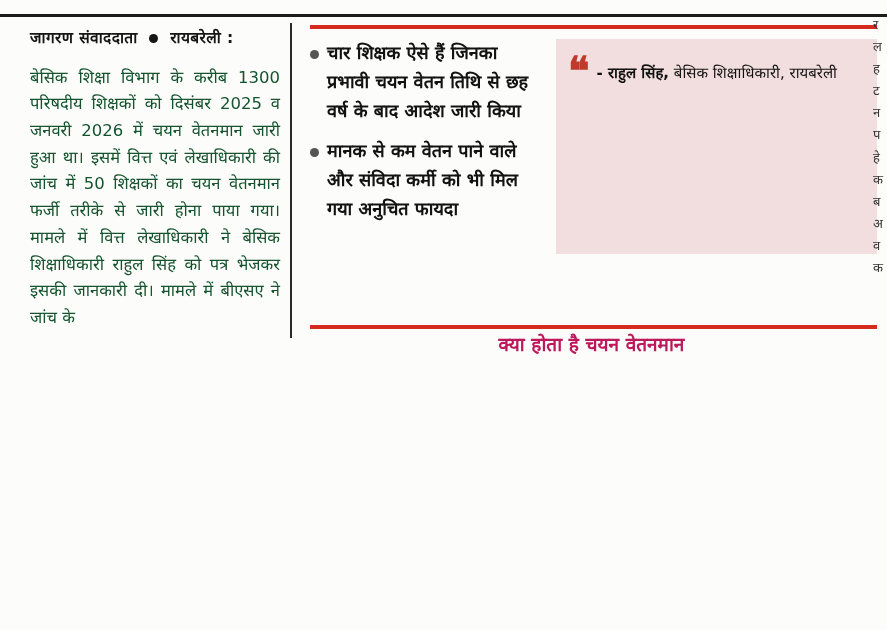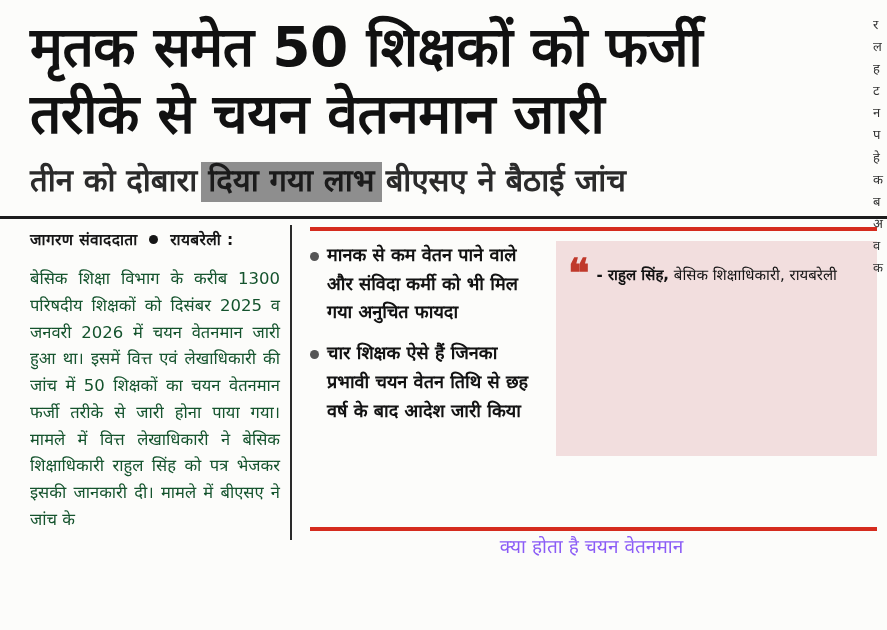--- a/index.html
+++ b/index.html
@@ -191,23 +191,23 @@
     bottom: 18px;
     height: 4px;
     background: #d52b1e;
   }
   .box-caption {
     position: absolute;
     left: 18px;
     right: 14px;
     bottom: -10px;
     font-family: "DejaVu Sans", sans-serif;
-    font-weight: normal;
+    font-weight: bold;
     font-size: 19px;
-    color: #8b5cf6;
+    color: #be185d;
     text-align: center;
     white-space: nowrap;
     overflow: hidden;
   }
 
   
   .edge-sliver {
     position: absolute;
     top: 0;
     right: 0;
@@ -221,30 +221,20 @@
     padding-top: 14px;
     box-sizing: border-box;
   }
   .edge-sliver div { white-space: nowrap; }
 </style>
 </head>
 <body>
 
 <div class="page">
 
-  <div class="headline-wrap">
-    <h1 class="headline">
-      <span class="l1">मृतक समेत 50 शिक्षकों को फर्जी</span>
-      <span class="l2">तरीके से चयन वेतनमान जारी</span>
-    </h1>
-
-    <div class="subhead">
-      <span>तीन को दोबारा</span><span class="hl">दिया गया लाभ</span><span>बीएसए ने बैठाई जांच</span>
-    </div>
-  </div>
 
   <div class="rule-main"></div>
 
   <div class="columns">
 
     <div class="col-text">
       <div class="byline">
         <span>जागरण संवाददाता</span>
         <span class="dot"></span>
         <span>रायबरेली :</span>
@@ -255,25 +245,25 @@
     <div class="col-divider"></div>
 
     <div class="col-box">
       <div class="box-top-rule"></div>
 
       <div class="box-inner">
 
         <div class="bullets">
           <div class="bullet">
             <span class="bdot"></span>
-            <span class="btext">मानक से कम वेतन पाने वाले और संविदा कर्मी को भी मिल गया अनुचित फायदा</span>
+            <span class="btext">चार शिक्षक ऐसे हैं जिनका प्रभावी चयन वेतन तिथि से छह वर्ष के बाद आदेश जारी किया</span>
           </div>
           <div class="bullet">
             <span class="bdot"></span>
-            <span class="btext">चार शिक्षक ऐसे हैं जिनका प्रभावी चयन वेतन तिथि से छह वर्ष के बाद आदेश जारी किया</span>
+            <span class="btext">मानक से कम वेतन पाने वाले और संविदा कर्मी को भी मिल गया अनुचित फायदा</span>
           </div>
         </div>
 
         <div class="quote-card">
           <span class="quote-mark">❝</span>
           <div class="quote-attrib">
             <span class="name">- राहुल सिंह,</span>
             <span>बेसिक शिक्षाधिकारी, रायबरेली</span>
           </div>
         </div>

